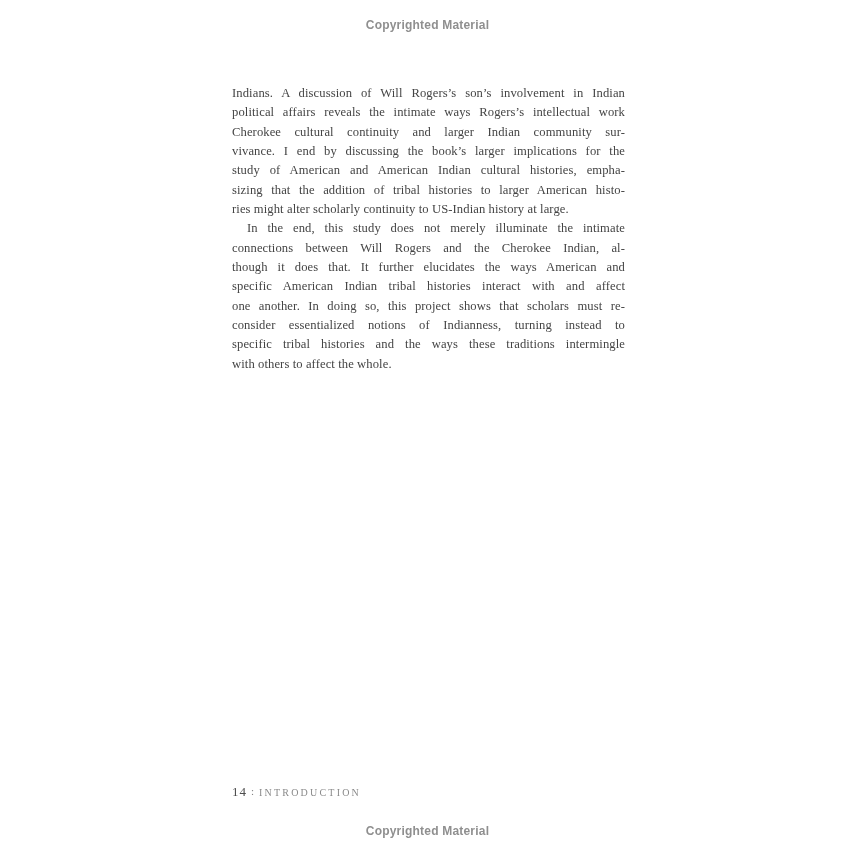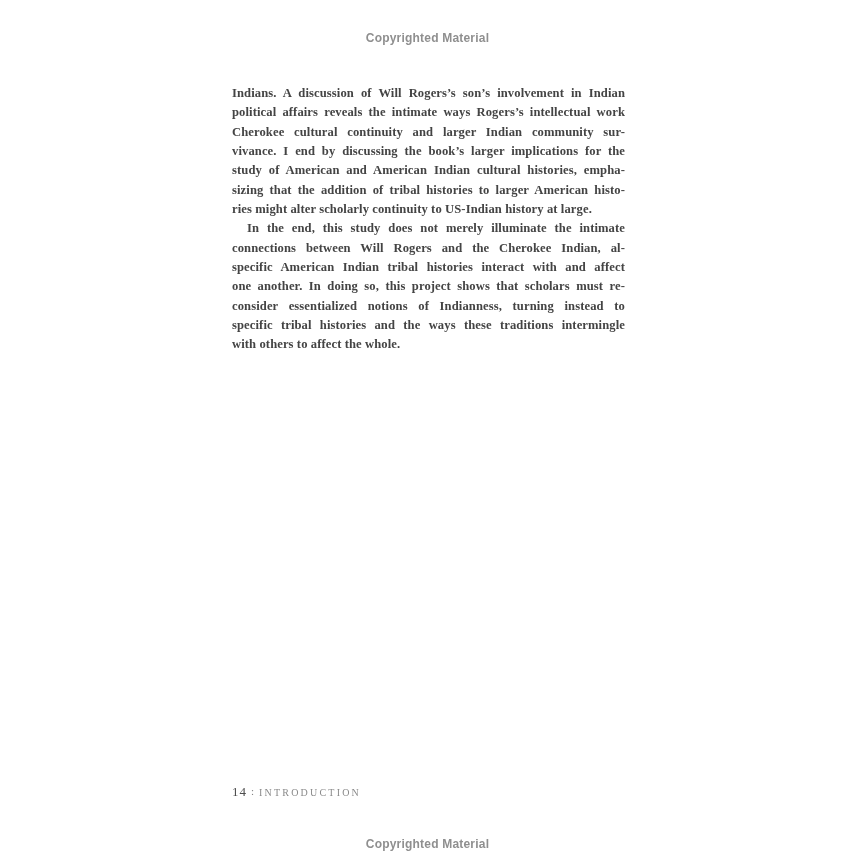--- a/index.html
+++ b/index.html
@@ -18,40 +18,38 @@
   .copyright-banner {
     position: absolute;
     left: 0;
     width: 855px;
     text-align: center;
     font-family: "Liberation Sans", sans-serif;
     font-size: 12px;
     font-weight: bold;
     letter-spacing: 0.2px;
     color: #8f8f8f;
-    margin-top: 13px;
   }
   .copyright-banner.top { top: 18px; }
   .copyright-banner.bottom { top: 824px; }
 
   .text-block {
     position: absolute;
     left: 232px;
     top: 84px;
     width: 393px;
     font-size: 12.6px;
     line-height: 19.35px;
     color: #444444;
     letter-spacing: 0.1px;
   }
   .line {
     text-align: justify;
     text-align-last: justify;
     white-space: normal;
-    font-weight: bold;
   }
   .line.para-end {
     text-align-last: left;
   }
   .line.indent {
     text-indent: 15px;
   }
 
   .page-footer {
     position: absolute;
@@ -88,20 +86,21 @@
   <div class="text-block">
     <div class="line">Indians. A discussion of Will Rogers’s son’s involvement in Indian</div>
     <div class="line">political affairs reveals the intimate ways Rogers’s intellectual work</div>
     <div class="line">Cherokee cultural continuity and larger Indian community sur-</div>
     <div class="line">vivance. I end by discussing the book’s larger implications for the</div>
     <div class="line">study of American and American Indian cultural histories, empha-</div>
     <div class="line">sizing that the addition of tribal histories to larger American histo-</div>
     <div class="line para-end">ries might alter scholarly continuity to US-Indian history at large.</div>
     <div class="line indent">In the end, this study does not merely illuminate the intimate</div>
     <div class="line">connections between Will Rogers and the Cherokee Indian, al-</div>
+    <div class="line">though it does that. It further elucidates the ways American and</div>
     <div class="line">specific American Indian tribal histories interact with and affect</div>
     <div class="line">one another. In doing so, this project shows that scholars must re-</div>
     <div class="line">consider essentialized notions of Indianness, turning instead to</div>
     <div class="line">specific tribal histories and the ways these traditions intermingle</div>
     <div class="line para-end">with others to affect the whole.</div>
   </div>
 
   <div class="page-footer">
     <span class="pagenum">14</span><span class="sep">:</span><span class="section">INTRODUCTION</span>
   </div>

